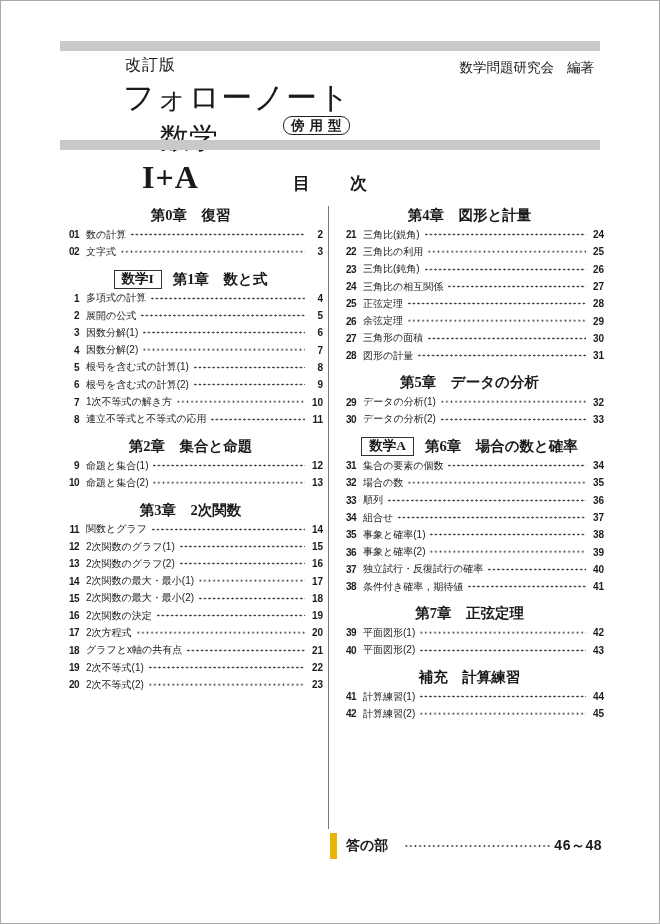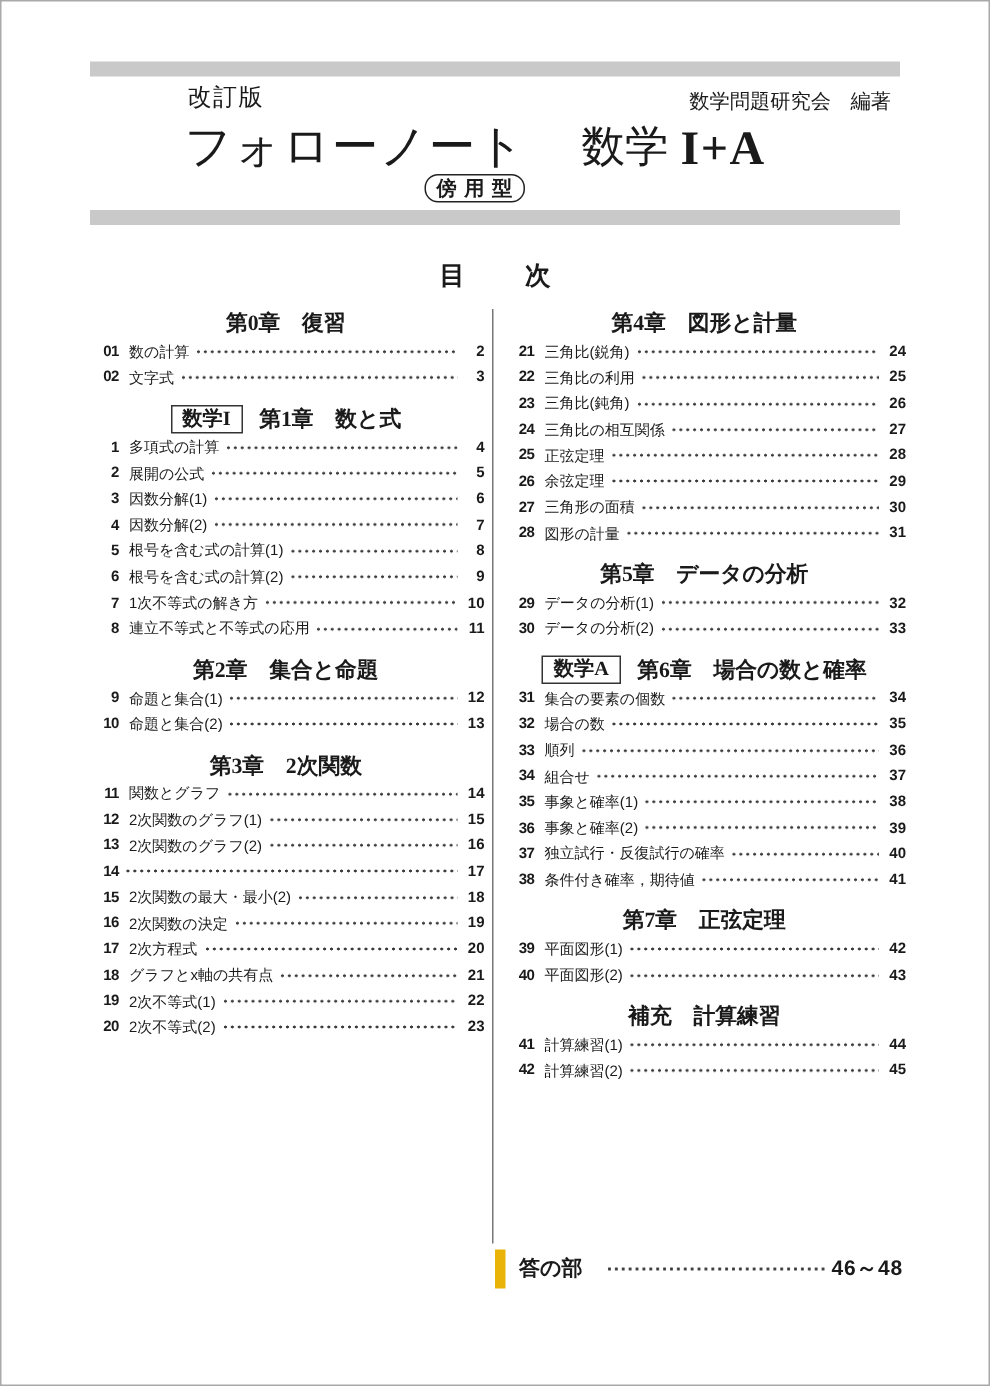--- a/index.html
+++ b/index.html
@@ -20,27 +20,28 @@
   #bar-bottom { top:140px; }
   #edition {
     position:absolute; left:125px; top:55px; font-size:16px; letter-spacing:1px;
   }
   #author-line {
     position:absolute; top:59px; right:66px; font-size:13.5px; display:flex; gap:13px;
     font-family:"Liberation Serif","DejaVu Serif",serif;
     justify-content:space-between;
   }
   #title-line {
-    position:absolute; left:123px; top:77px; display:flex; align-items:center;
+    position:absolute; left:123px; top:77px; display:flex; align-items:flex-start;
     white-space:nowrap;
+    flex-direction:column;
   }
   .title-jp { font-size:31px; letter-spacing:1px; }
   .title-subject { font-size:29px; margin-left:37px; }
   .title-course {
-    font-size:32px; margin-left:8px; font-weight:bold;
+    font-size:32px; margin-left:19px; font-weight:bold;
     font-family:"Liberation Serif","DejaVu Serif",serif; letter-spacing:1px;
   }
   #badge {
     position:absolute; left:283px; top:116px;
     border:1.5px solid #222; border-radius:9px;
     font-size:13.5px; font-weight:bold; line-height:17px;
     padding:0 2px 0 7px; letter-spacing:5px;
   }
   #toc-title {
     position:absolute; left:0; top:172px; width:660px;
@@ -224,20 +225,21 @@
           <span class="row-page">15</span>
         </div>
         <div class="toc-row">
           <span class="row-no">13</span>
           <span class="row-title">2次関数のグラフ(2)</span>
           <span class="leader"></span>
           <span class="row-page">16</span>
         </div>
         <div class="toc-row">
           <span class="row-no">14</span>
+          <span class="row-title">2次関数の最大・最小(1)</span>
           <span class="leader"></span>
           <span class="row-page">17</span>
         </div>
         <div class="toc-row">
           <span class="row-no">15</span>
           <span class="row-title">2次関数の最大・最小(2)</span>
           <span class="leader"></span>
           <span class="row-page">18</span>
         </div>
         <div class="toc-row">

